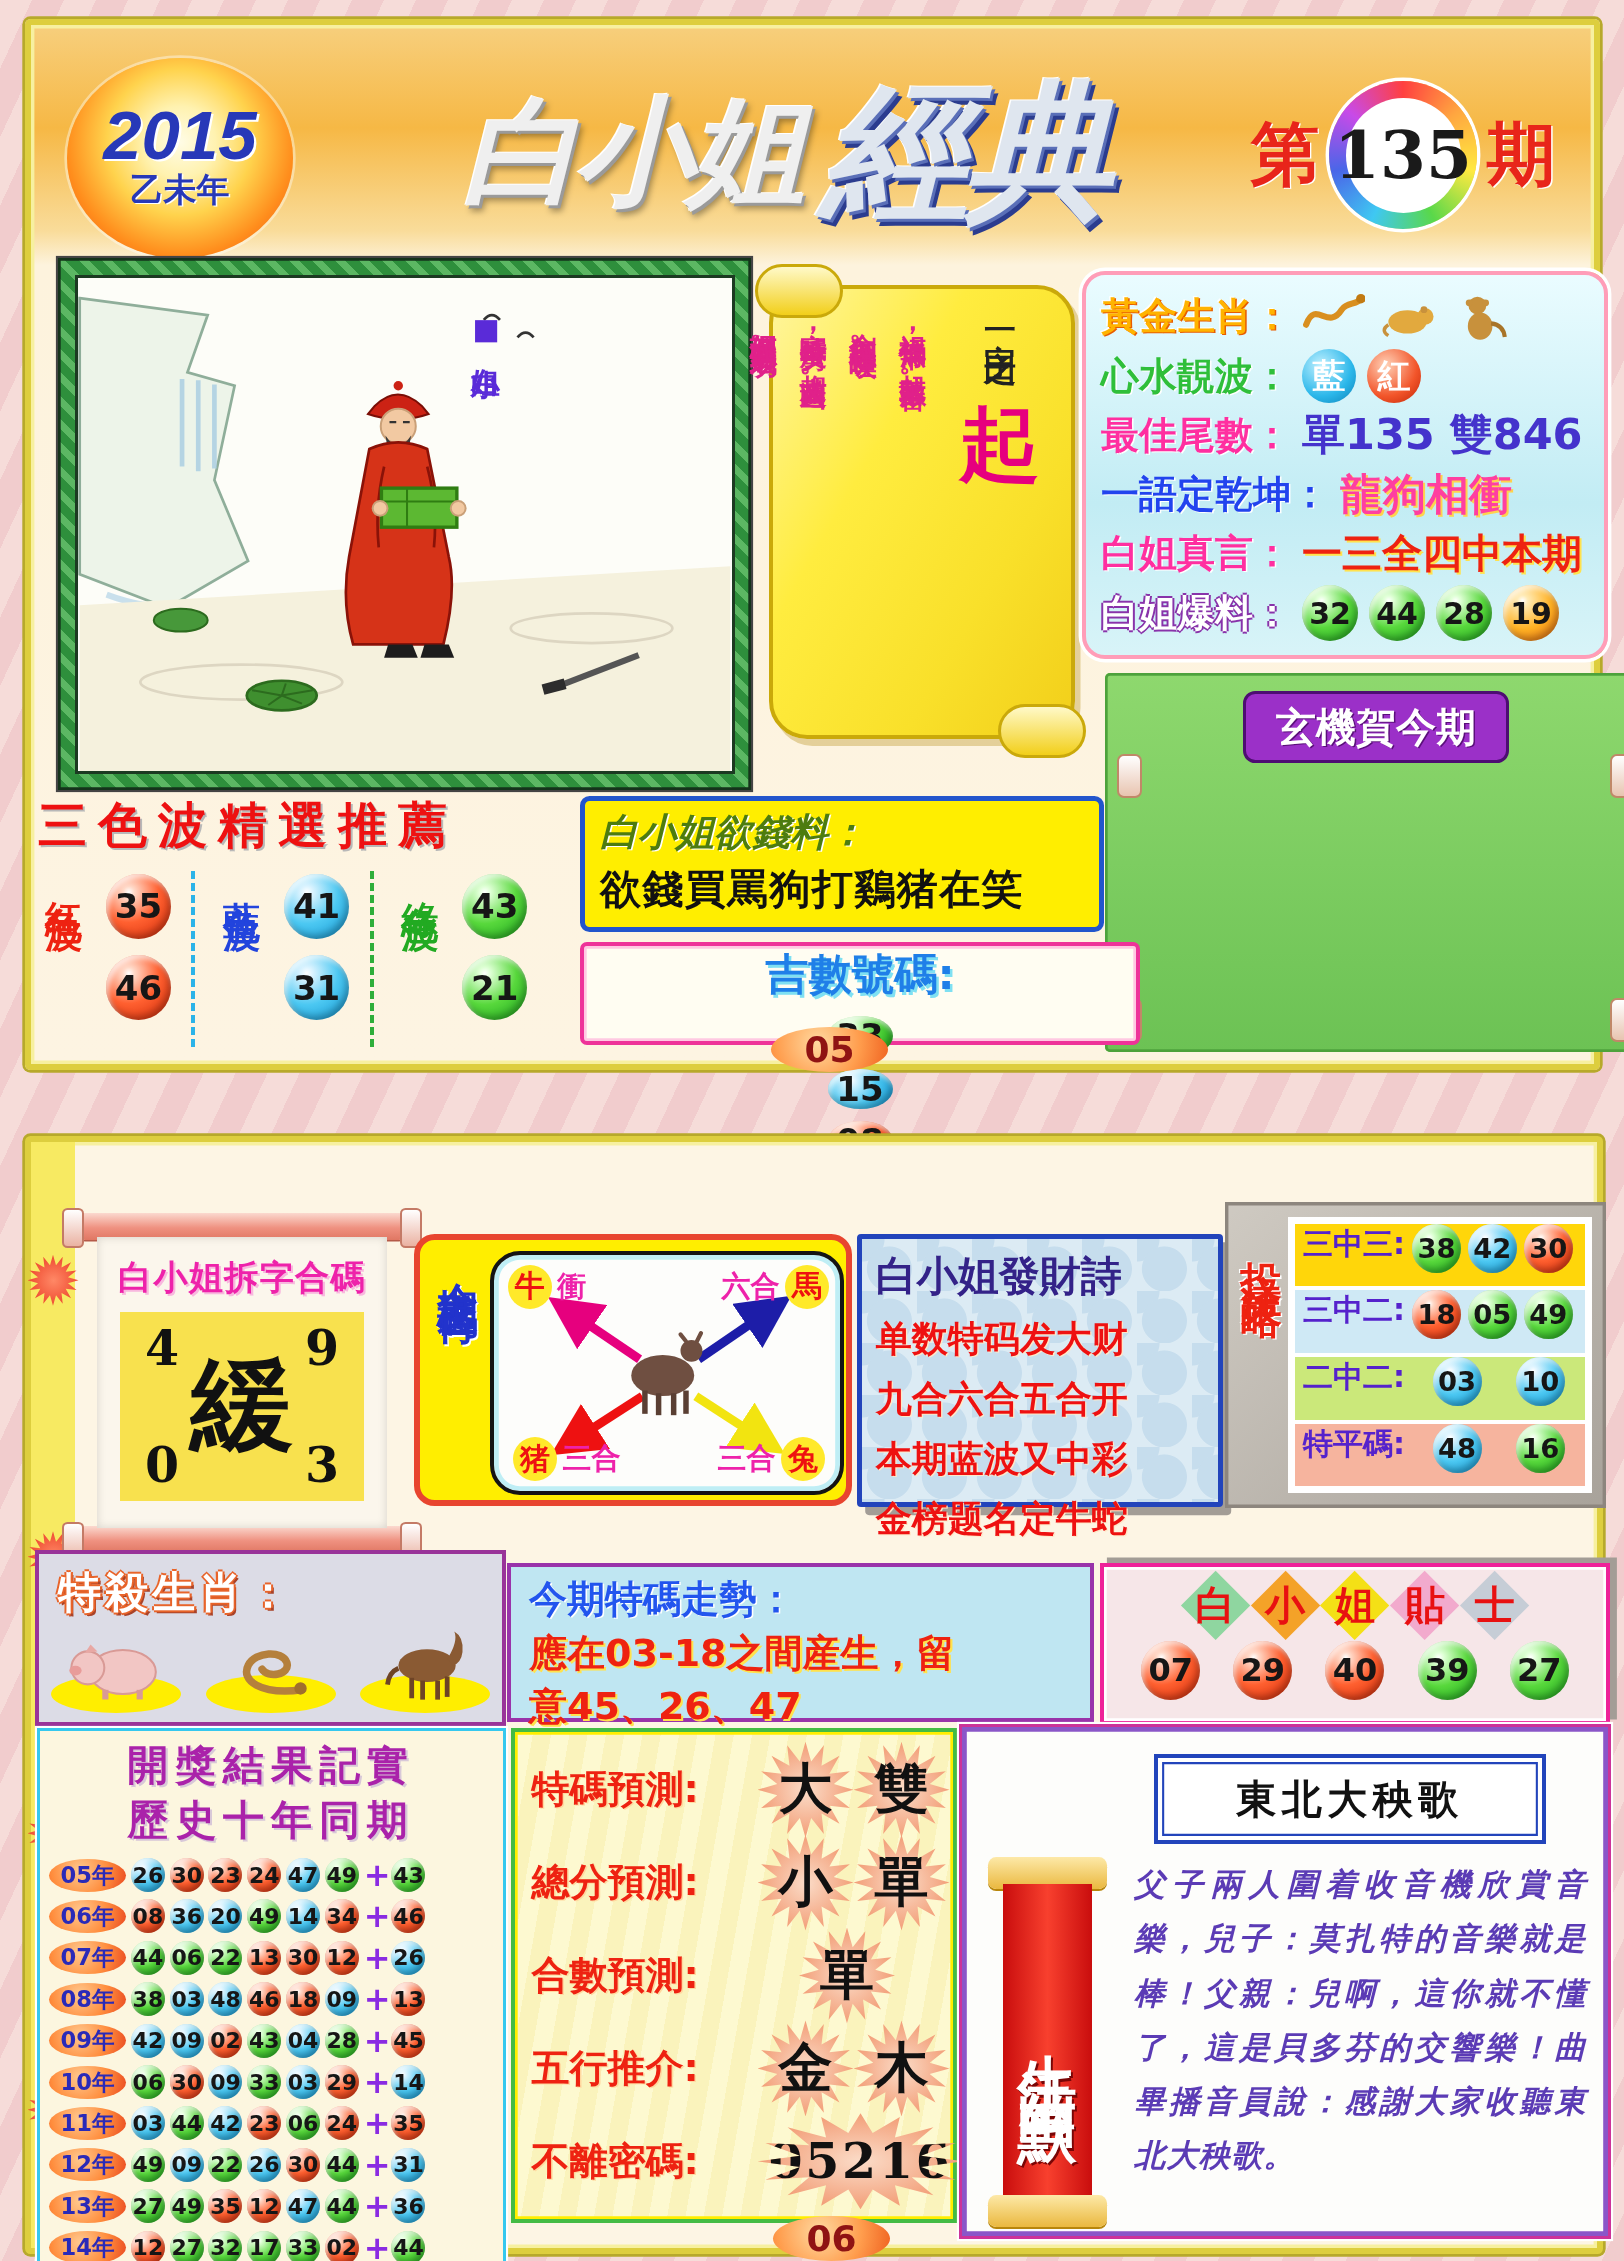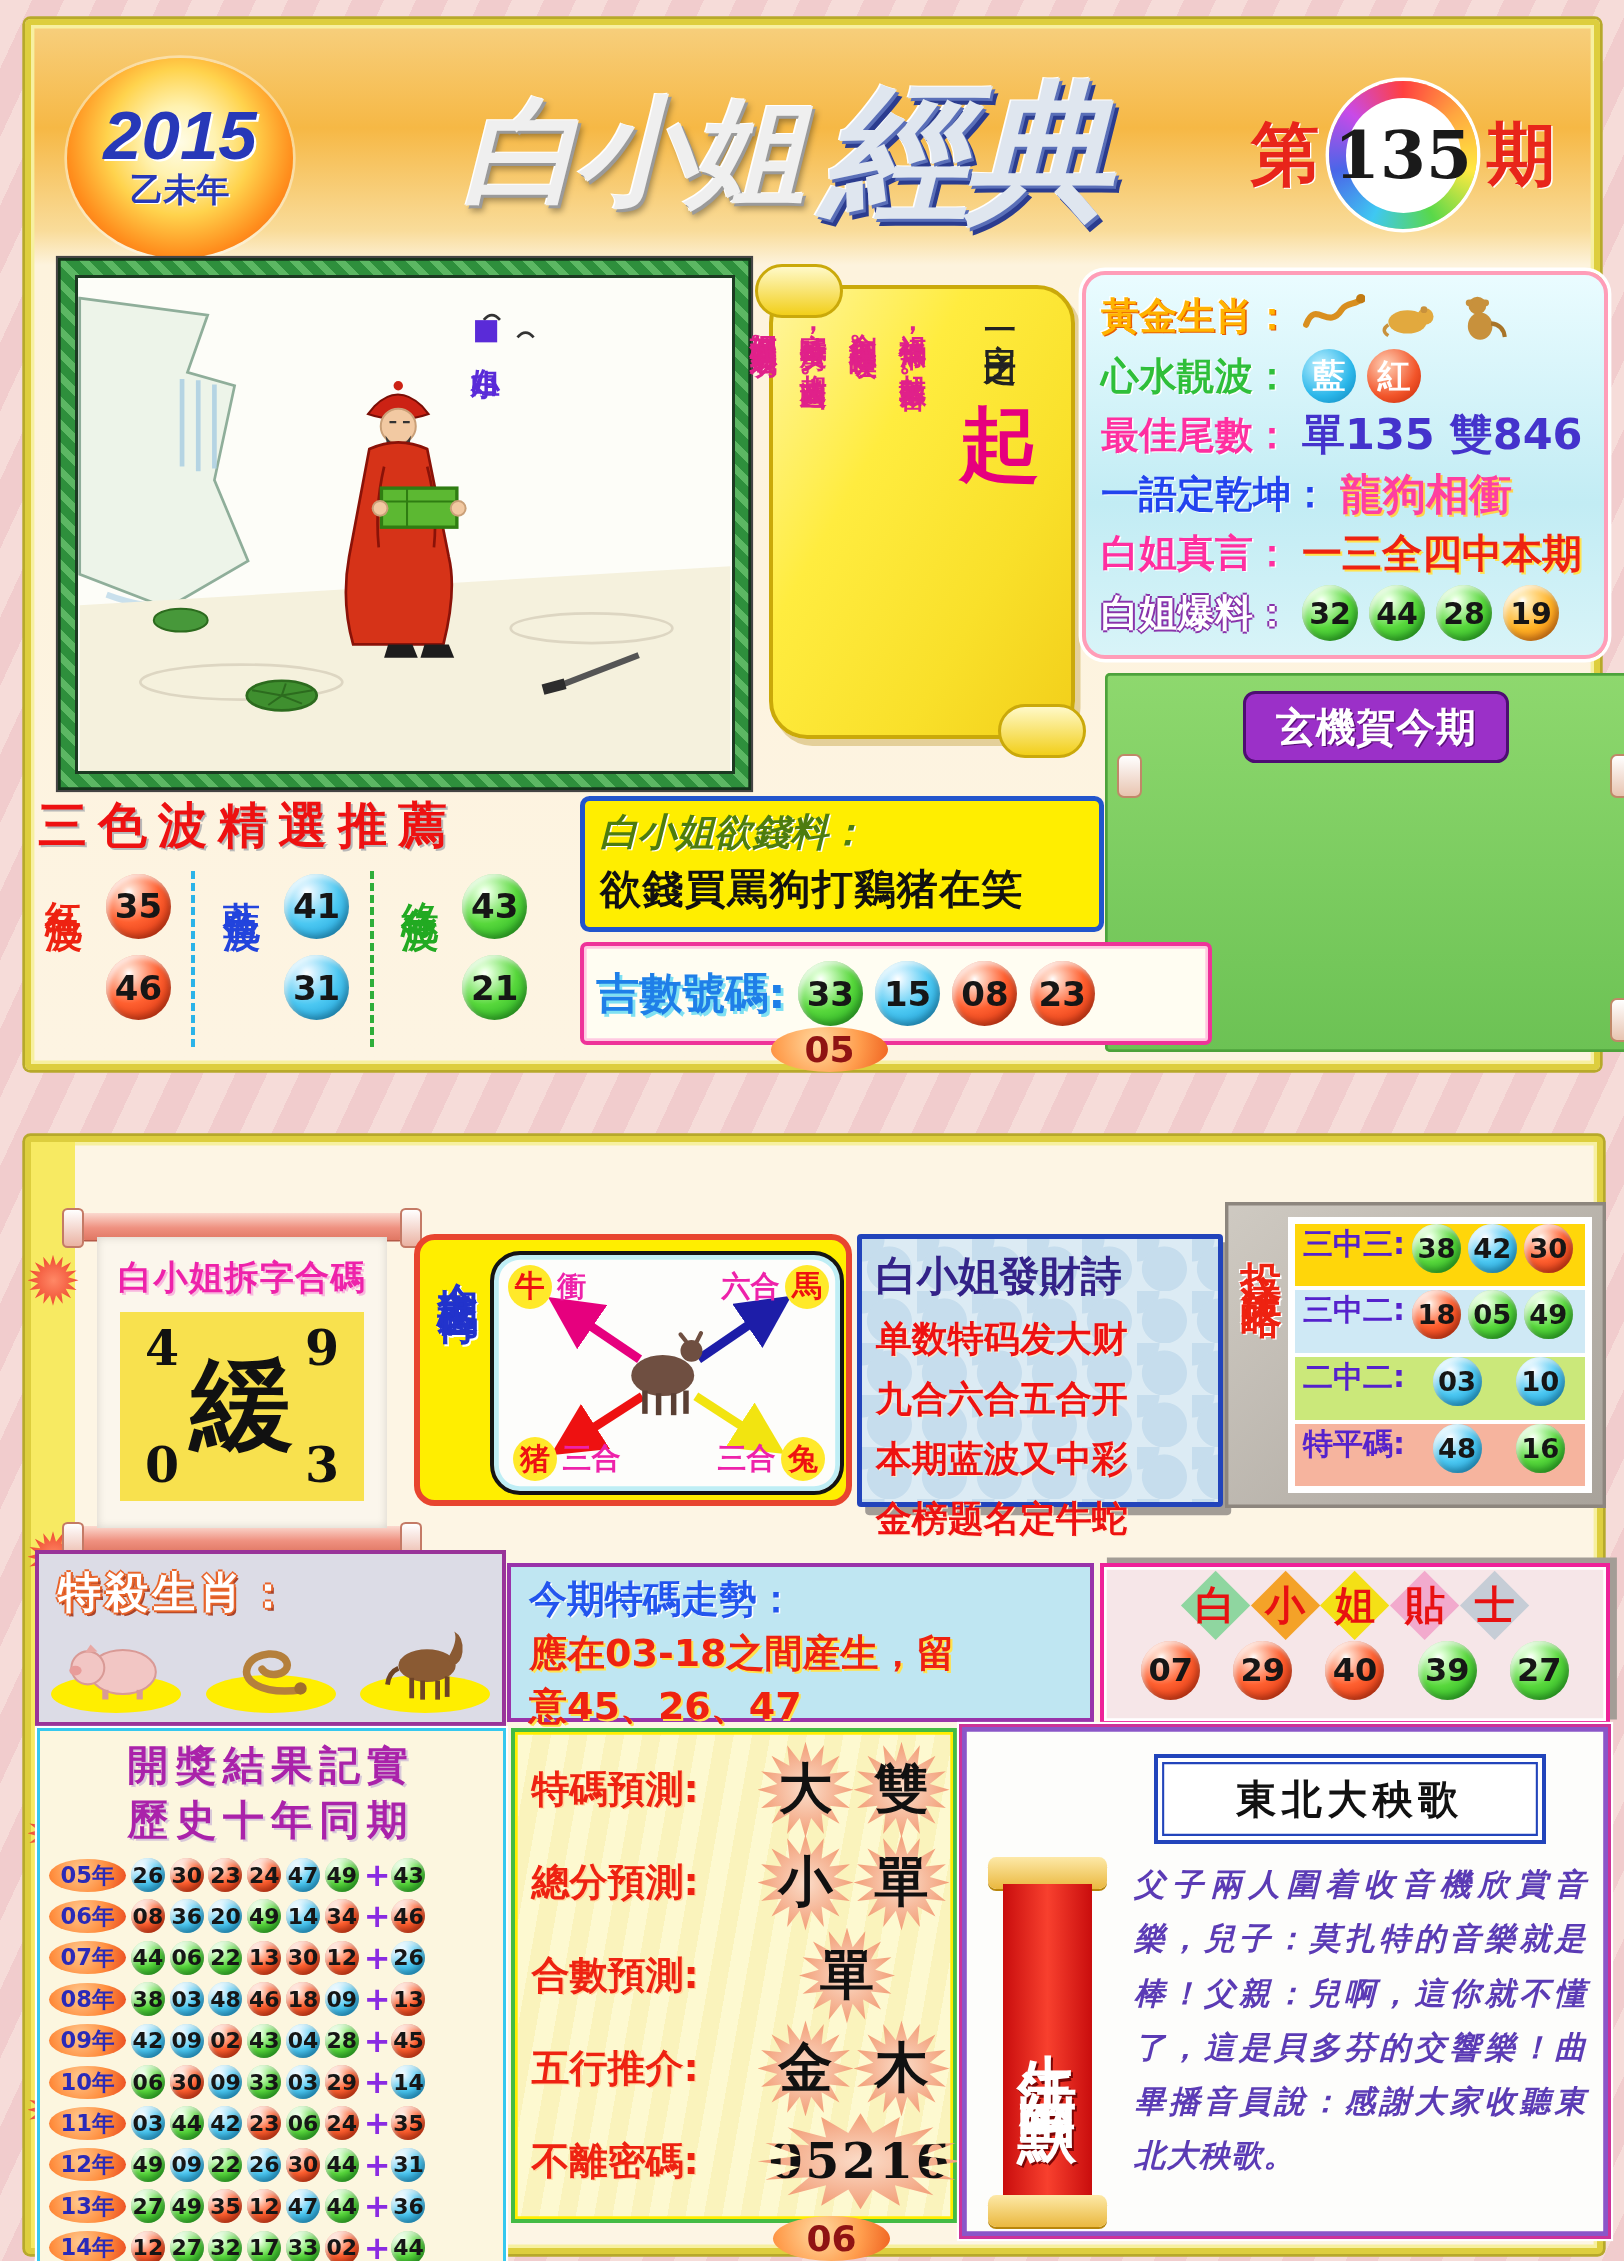--- a/index.html
+++ b/index.html
@@ -108,22 +108,22 @@
   .wlabel{writing-mode:vertical-rl;text-orientation:upright;font-size:37px;font-weight:bold;letter-spacing:6.9px;height:178px;}
   .wlabel.red{color:#ee2211;} .wlabel.blue{color:#2244dd;} .wlabel.green{color:#22aa22;}
   .wballs{display:flex;flex-direction:column;gap:16.5px;padding-top:2.7px;}
   .wsep{height:176px;margin:0 20.6px;border-left:4.8px dashed #2bb3e8;}
   .wsep.g{border-left-color:#2fae3a;}
 
   
   .money{left:549px;top:771px;width:524px;height:136px;background:#ffee00;border:5.5px solid #2255cc;border-radius:9.6px;box-sizing:border-box;padding:5.5px 15px;}
   .money-title{font-size:38px;font-weight:bold;font-style:italic;color:#4d7c0f;text-shadow:1.4px 1.4px 0 #fff;}
   .money-text{font-size:41px;font-weight:bold;color:#111;letter-spacing:1.4px;margin-top:4.1px;white-space:nowrap;}
-  .lucky{left:549px;top:917px;width:632px;height:103px;background:#fffdf2;border:4.8px solid #ee3399;border-radius:6.9px;
-    box-sizing:border-box;display:flex;align-items:center;gap:12.3px;padding:0 12.3px;box-shadow:0 0 0 2.7px #ffc9e2 inset;}
+  .lucky{left:549px;top:917px;width:560px;height:103px;background:#fffdf2;border:4.8px solid #ee3399;border-radius:6.9px;
+    box-sizing:border-box;display:flex;align-items:center;gap:12.3px;padding:0 12.3px;box-shadow:0 0 0 2.7px #ffc9e2 inset;flex-direction:column;}
   .lucky-label{font-size:43px;font-weight:bold;color:#1f7fe8;text-shadow:2.7px 2.7px 0 #7fe0f2;white-space:nowrap;}
   .pagenum{width:117px;height:45px;border-radius:50%;background:radial-gradient(circle at 40% 35%,#ffd9a0,#ff9d4d 55%,#ef5f1e);
     display:flex;align-items:center;justify-content:center;font-size:36px;font-weight:bold;color:#8f1313;}
   .pg1{left:740px;top:1002px;} .pg2{left:742px;top:1074px;}
 
   
   .strip{left:0;top:0;width:44px;height:100%;background:#f7ea62;display:flex;flex-direction:column;align-items:center;justify-content:space-around;}
   .sburst{width:51px;height:51px;background:radial-gradient(#ff8866,#e8321a);}
 
   .starclip{clip-path:polygon(100% 50%,79.4% 55.9%,96.2% 69.1%,74.9% 66.7%,85.4% 85.4%,66.7% 74.9%,69.1% 96.2%,55.9% 79.4%,50% 100%,44.1% 79.4%,30.9% 96.2%,33.3% 74.9%,14.6% 85.4%,25.1% 66.7%,3.8% 69.1%,20.6% 55.9%,0% 50%,20.6% 44.1%,3.8% 30.9%,25.1% 33.3%,14.6% 14.6%,33.3% 25.1%,30.9% 3.8%,44.1% 20.6%,50% 0%,55.9% 20.6%,69.1% 3.8%,66.7% 25.1%,85.4% 14.6%,74.9% 33.3%,96.2% 30.9%,79.4% 44.1%);}

